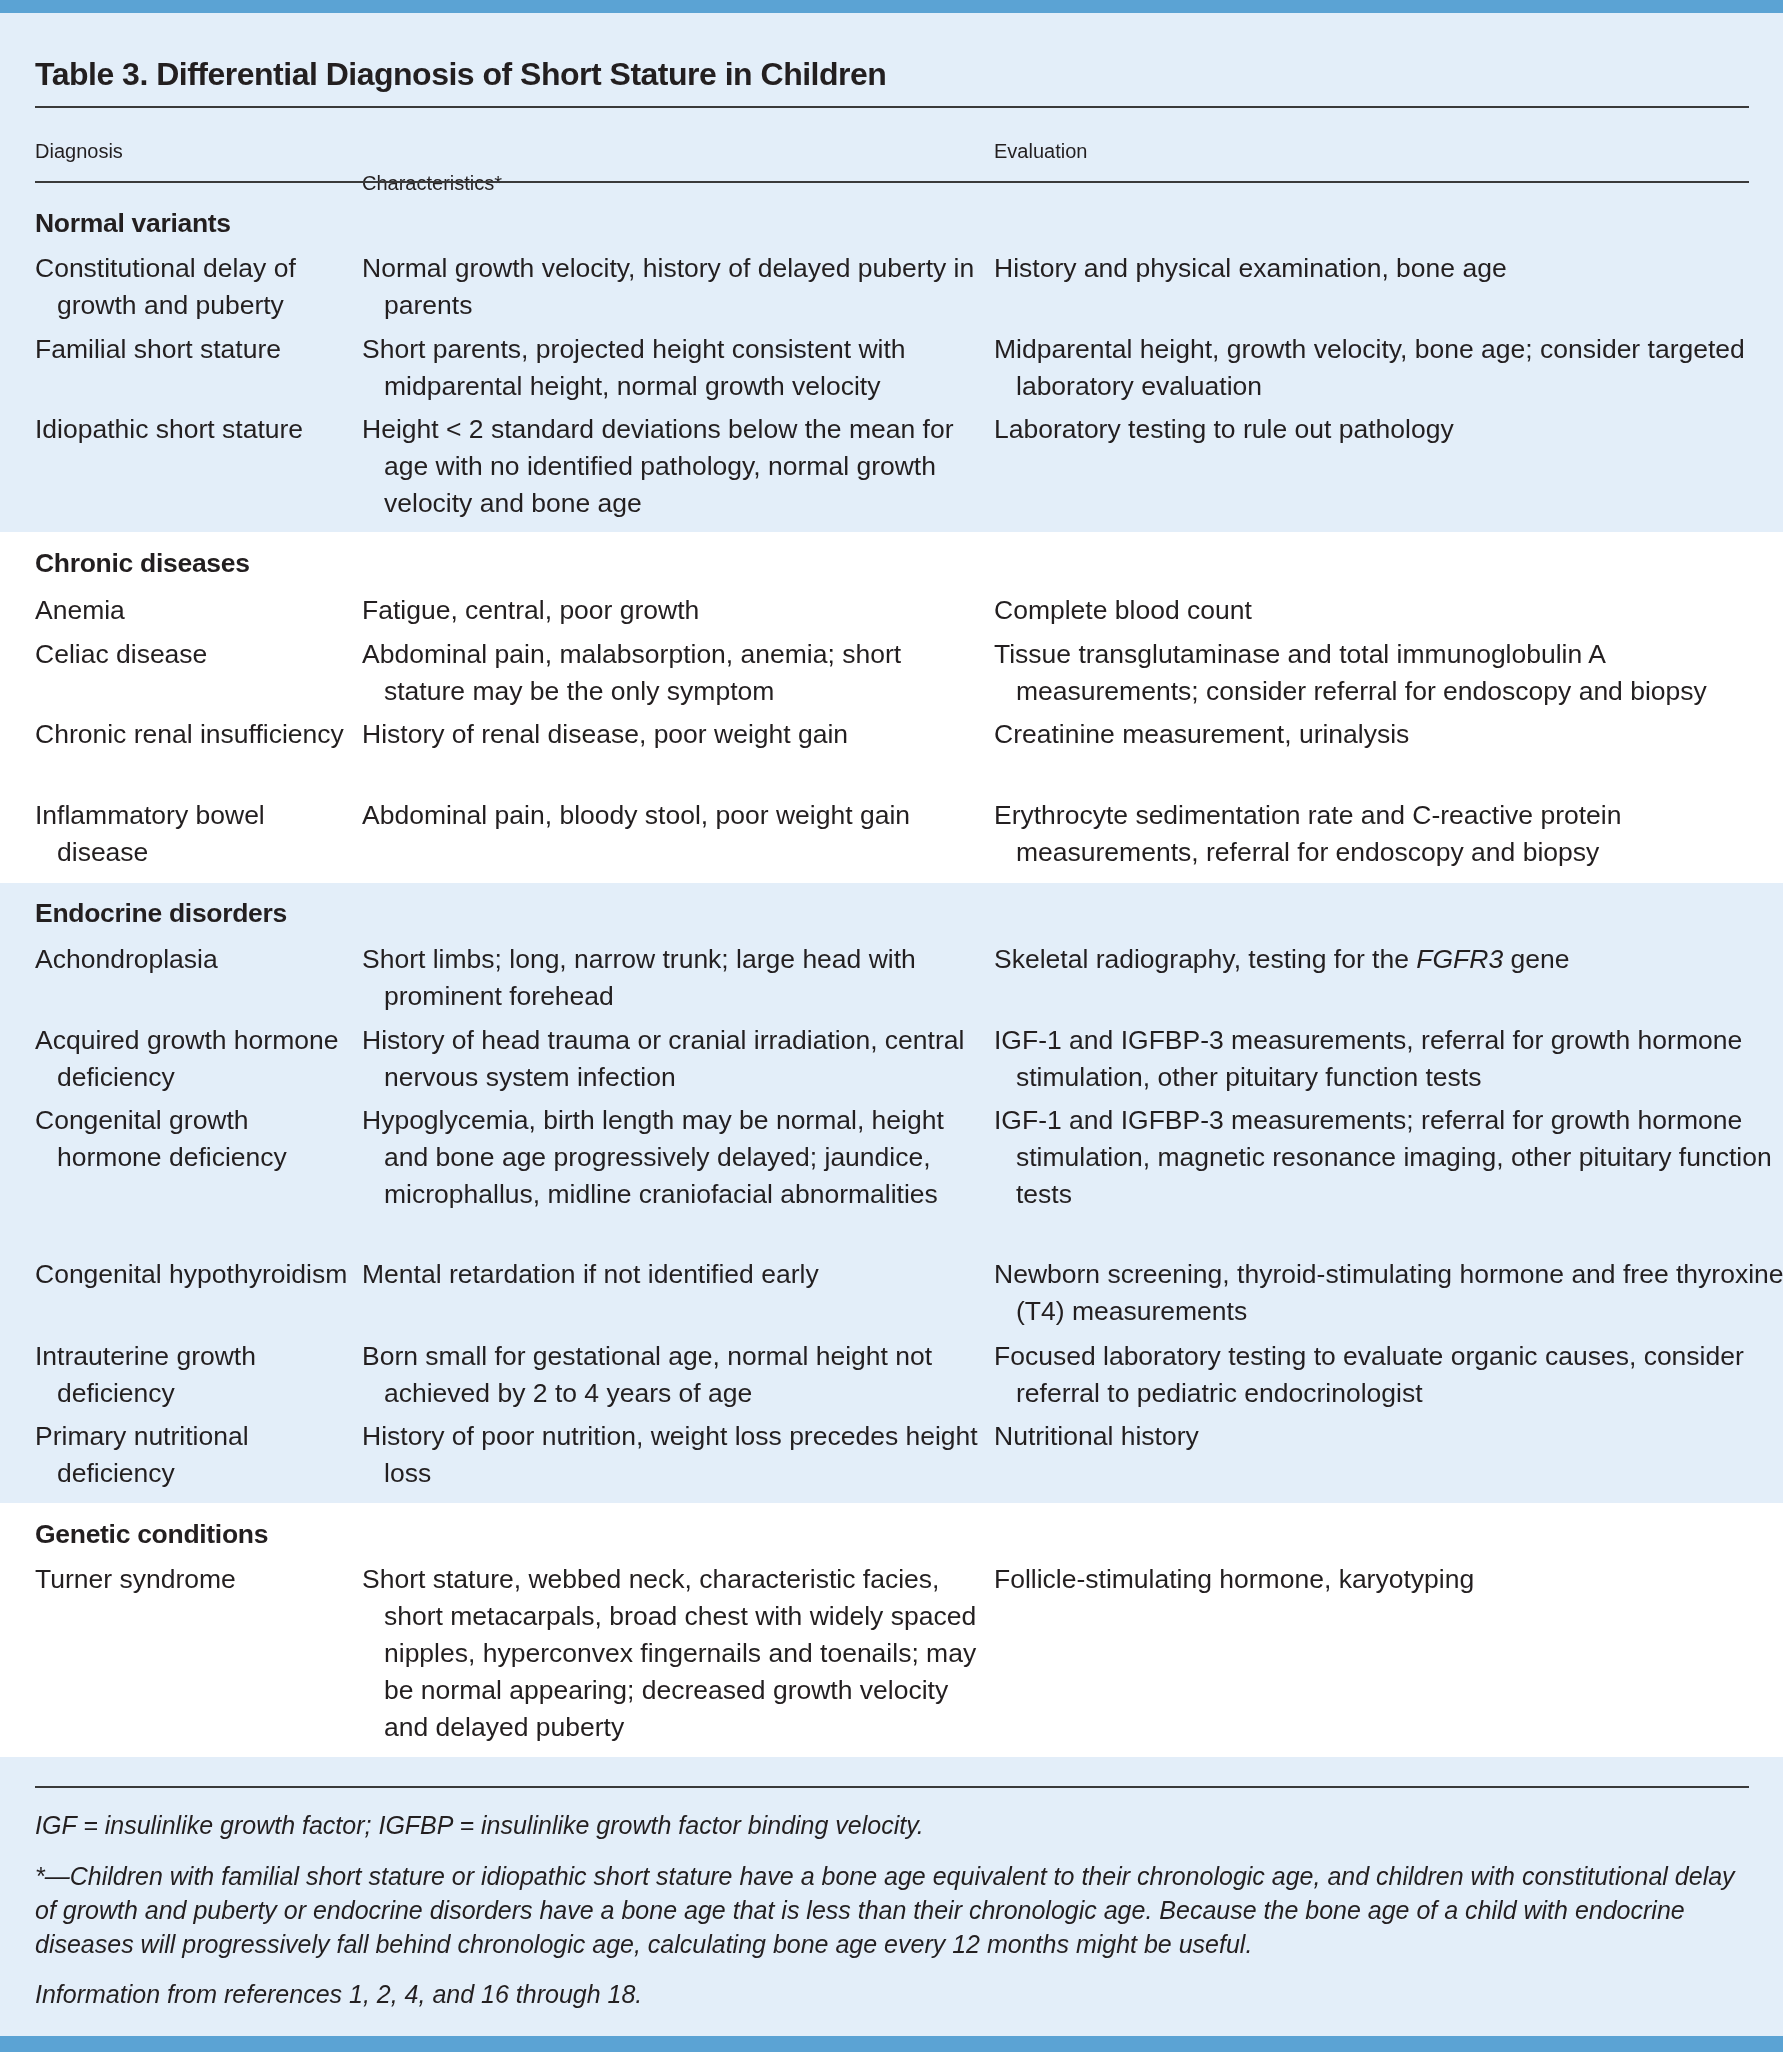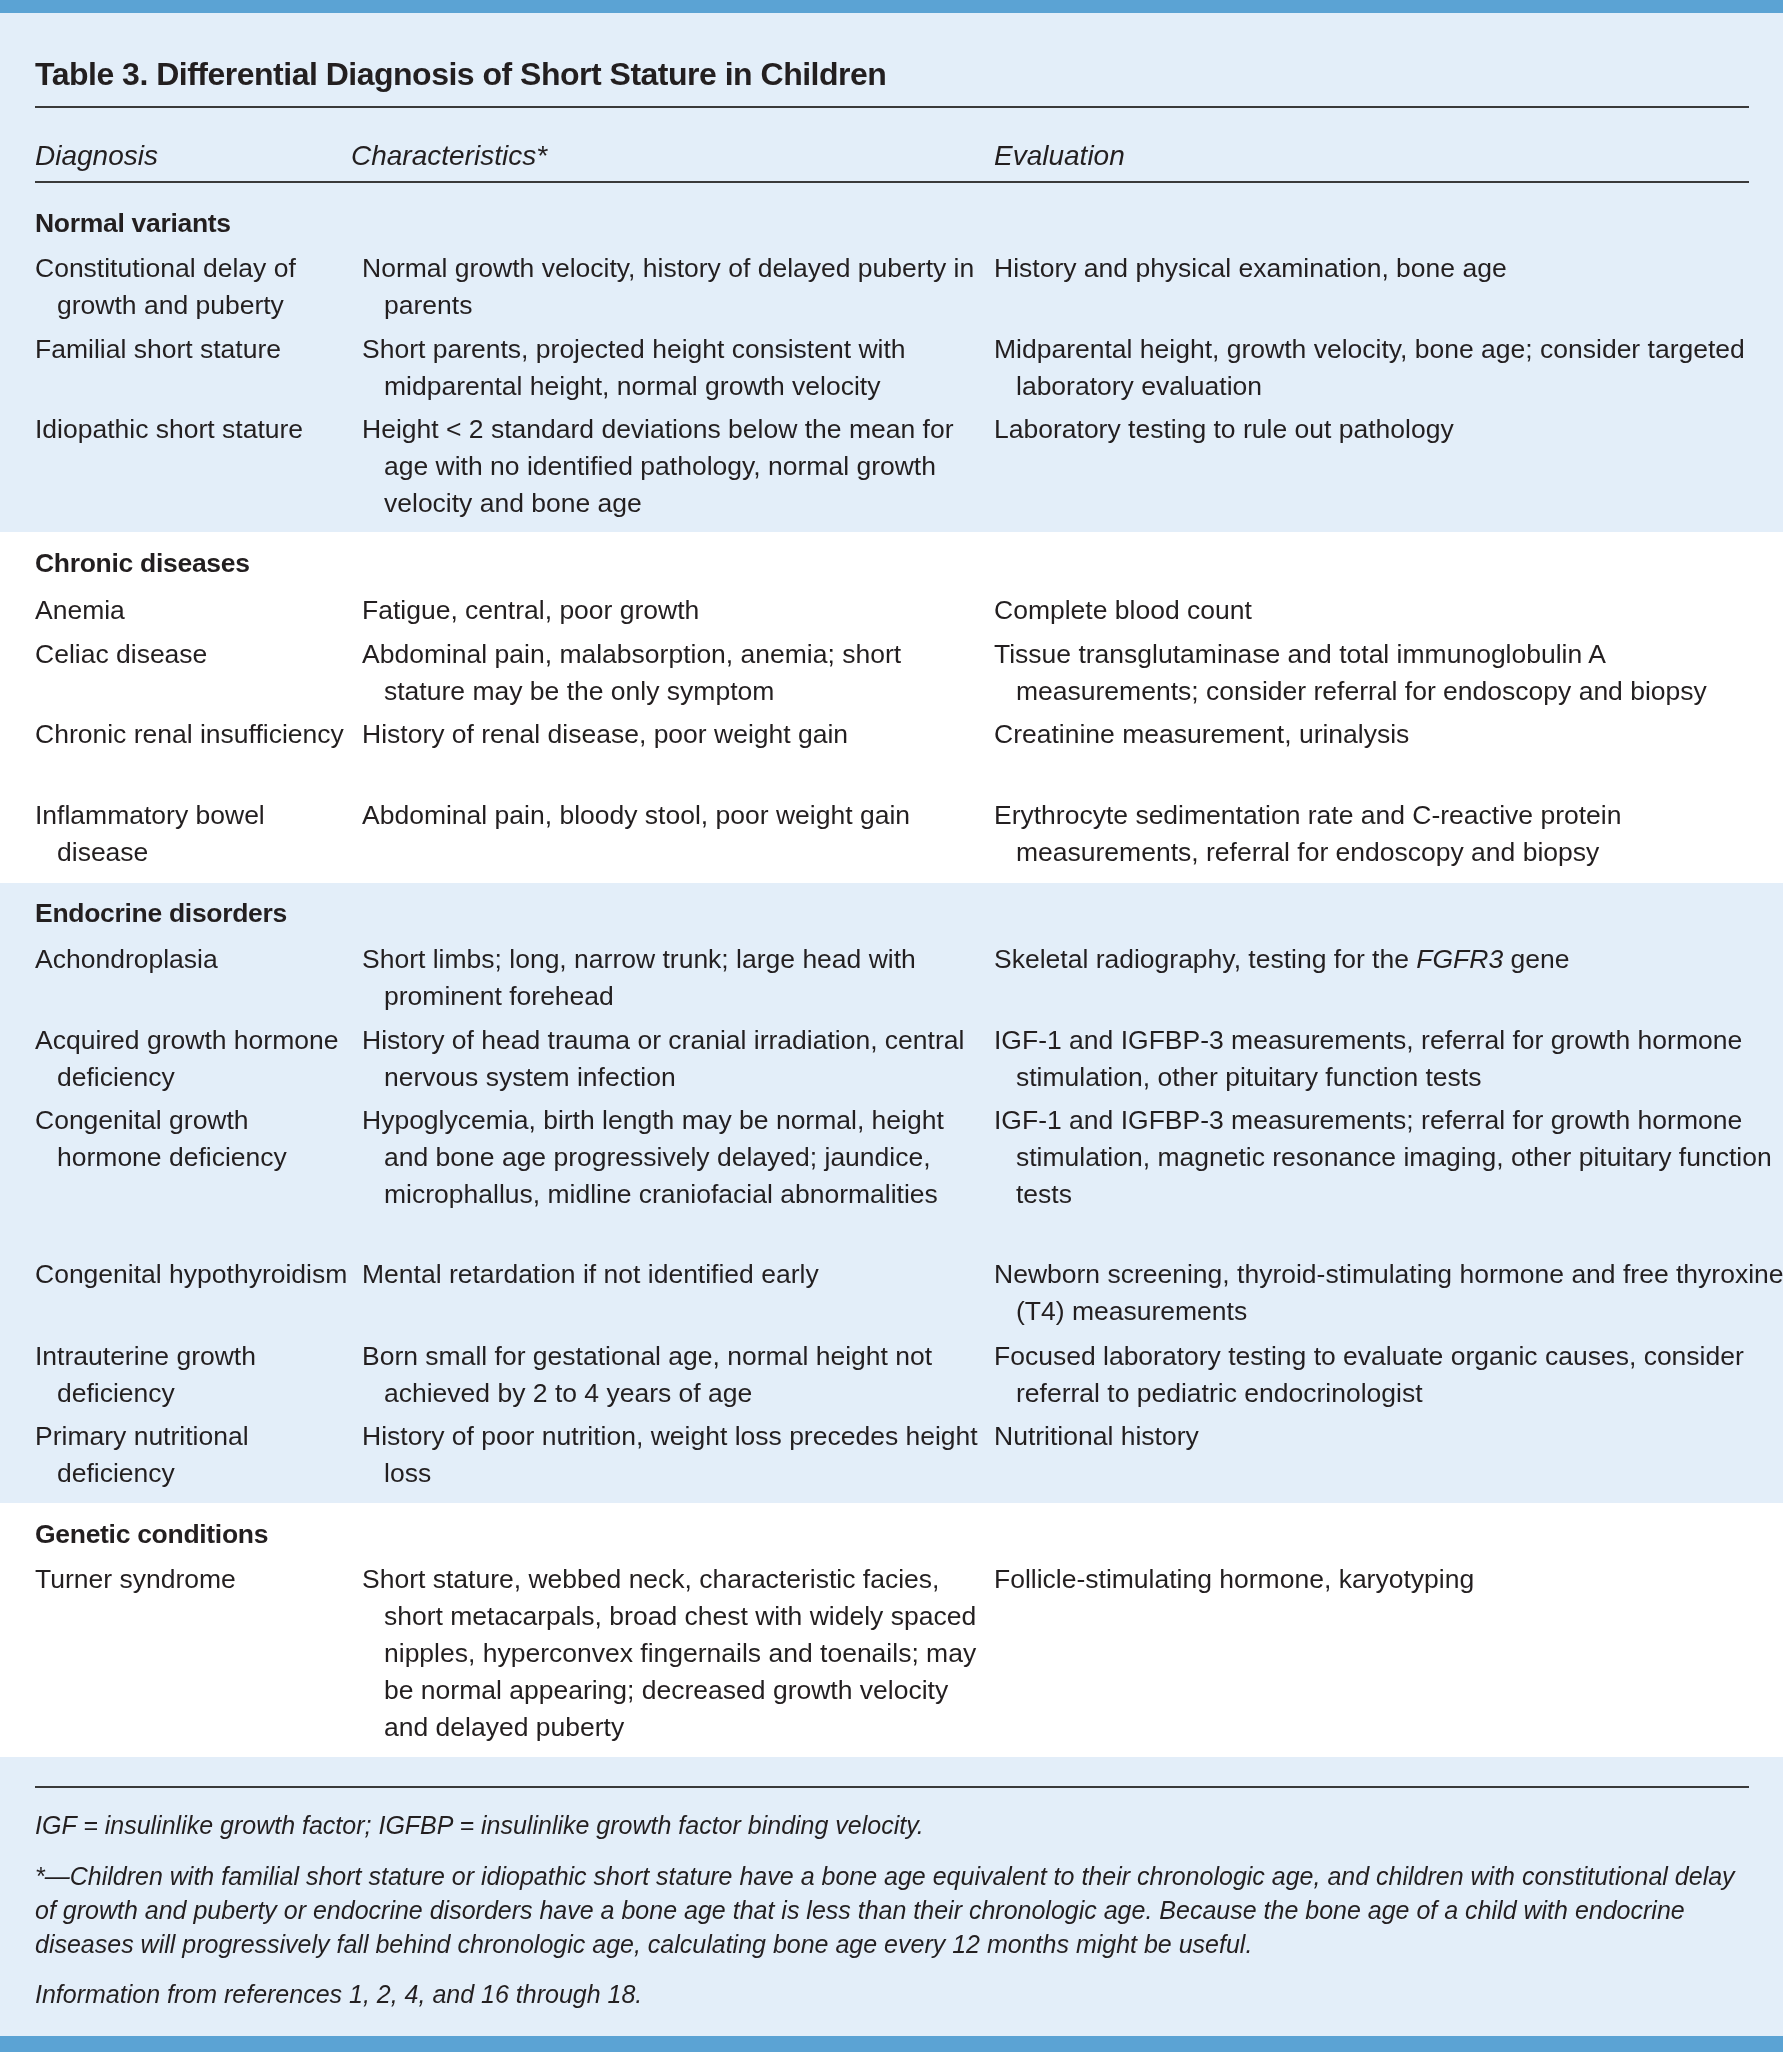--- a/index.html
+++ b/index.html
@@ -15,21 +15,21 @@
   .band { position: absolute; left: 0; width: 1784px; }
   .band.blue { background: #e3eef9; }
   .band.white { background: #ffffff; }
 
   .title {
     position: absolute; left: 35px; top: 56px;
     font-size: 32px; font-weight: bold; letter-spacing: -0.5px;
   }
   .rule { position: absolute; left: 35px; width: 1714px; height: 1.8px; background: #3a3a3a; }
 
-  .colhdr { position: absolute; top: 140px; font-size: 28px; font-style: italic; }
+  .colhdr { position: absolute; top: 140px; font-size: 20px; }
 
   .section {
     position: absolute; left: 35px; font-size: 26.5px; font-weight: bold; letter-spacing: -0.3px;
   }
   .row { position: absolute; left: 0; width: 1784px; }
   .cell {
     position: absolute; top: 0; font-size: 26.5px; line-height: 37px;
     padding-left: 22px; text-indent: -22px;
   }
   .c1 { left: 35px; width: 302px; }
@@ -47,21 +47,21 @@
 <div class="band blue" style="top:12.8px;height:519px;"></div>
 <div class="band white" style="top:532px;height:351px;"></div>
 <div class="band blue" style="top:883px;height:620px;"></div>
 <div class="band white" style="top:1503px;height:254px;"></div>
 <div class="band blue" style="top:1757px;height:279px;"></div>
 
 <div class="title">Table 3. Differential Diagnosis of Short Stature in Children</div>
 <div class="rule" style="top:106px;"></div>
 
 <div class="colhdr" style="left:35px;">Diagnosis</div>
-<div class="colhdr" style="left:351px;">Characteristics*</div>
+<div class="colhdr" style="left:362px;margin-top:32px;">Characteristics*</div>
 <div class="colhdr" style="left:994px;">Evaluation</div>
 <div class="rule" style="top:181px;"></div>
 
 <div class="section" style="top:208px;">Normal variants</div>
 <div class="row" style="top:250px;">
   <div class="cell c1">Constitutional delay of growth and puberty</div>
   <div class="cell c2">Normal growth velocity, history of delayed puberty in parents</div>
   <div class="cell c3">History and physical examination, bone age</div>
 </div>
 <div class="row" style="top:331px;">

